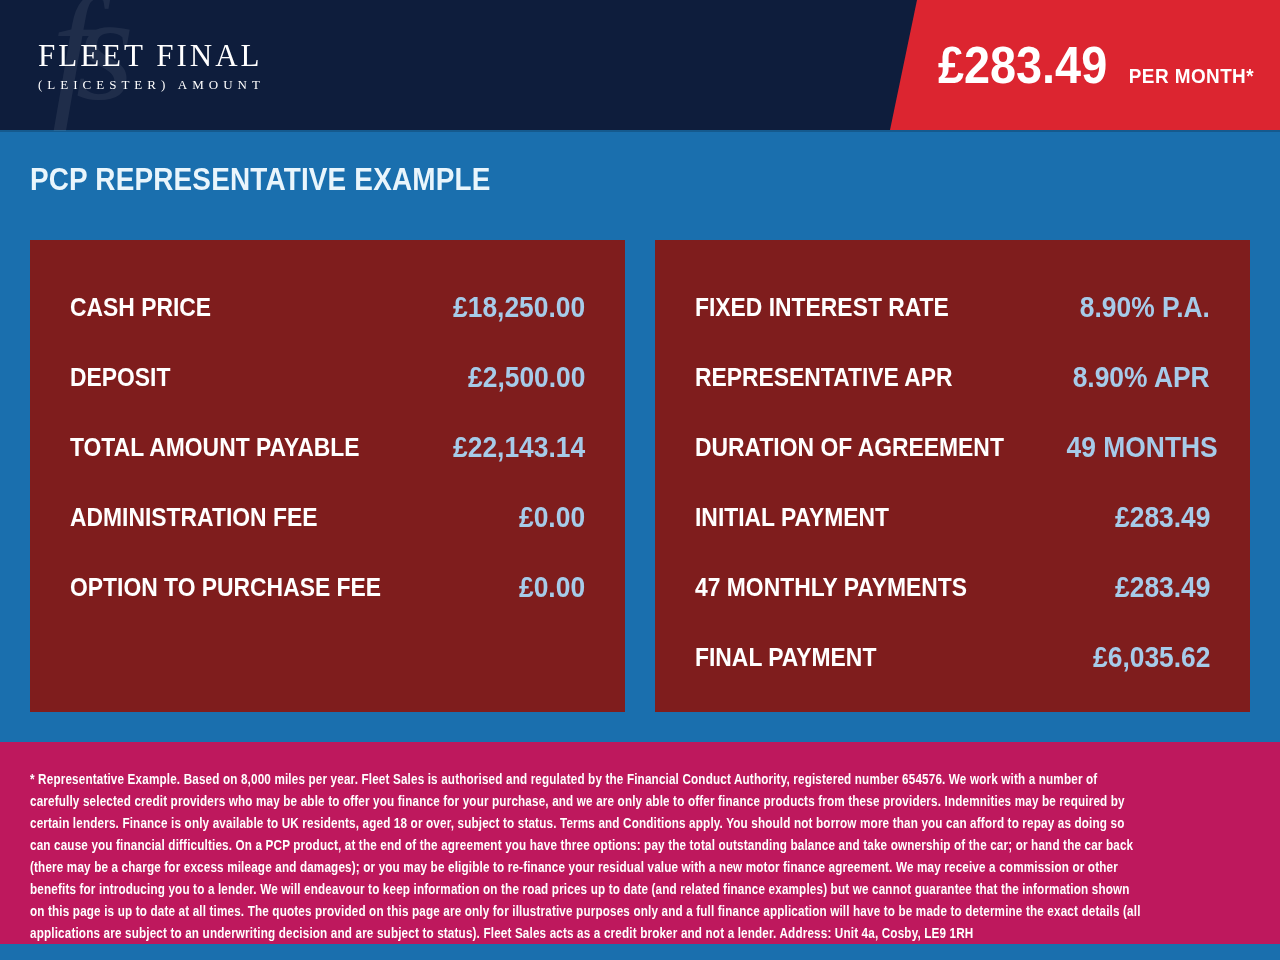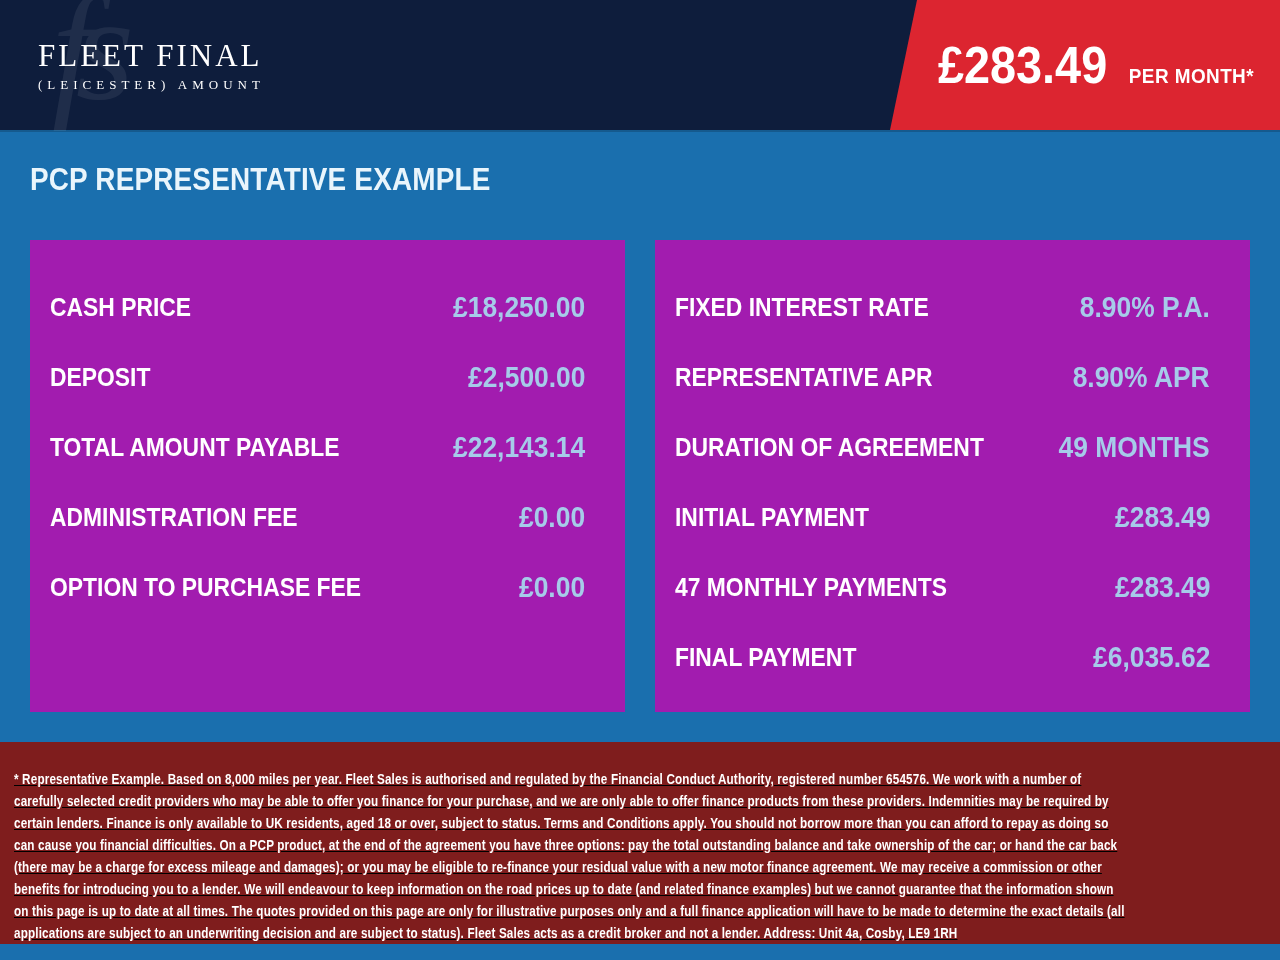--- a/index.html
+++ b/index.html
@@ -62,40 +62,40 @@
     font-size: 31px; font-weight: bold; color: #e9f5fc;
     transform: scaleX(0.9); transform-origin: left top;
     white-space: nowrap; letter-spacing: 0.2px;
   }
   .panels {
     position: absolute; top: 108px; left: 30px;
     display: flex; gap: 30px;
   }
   .panel {
     width: 595px; height: 472px;
-    background: #a21caf;
+    background: #7f1d1d;
     box-sizing: border-box;
-    padding: 32px 40px 0 20px;
+    padding: 32px 40px 0 40px;
   }
   .row { height: 70px; display: flex; justify-content: space-between; align-items: center; }
   .row .label {
     font-size: 26px; font-weight: bold; color: #ffffff;
     transform: scaleX(0.88); transform-origin: left center;
     white-space: nowrap;
   }
   .row .value {
     font-size: 30px; font-weight: bold; color: #a6cbe9;
     transform: scaleX(0.88); transform-origin: right center;
     white-space: nowrap;
   }
 
   
   .footer {
-    flex: 1; background: #7f1d1d;
-    padding: 26px 30px 0 14px; box-sizing: border-box; text-decoration: underline;
+    flex: 1; background: #be185d;
+    padding: 26px 30px 0 30px; box-sizing: border-box;
   }
   .footer p {
     margin: 0; width: 1430px;
     transform: scaleX(0.78); transform-origin: left top;
     font-size: 15px; font-weight: bold;
     line-height: 22px; color: #ffffff; letter-spacing: 0.2px;
   }
 </style>
 </head>
 <body>

